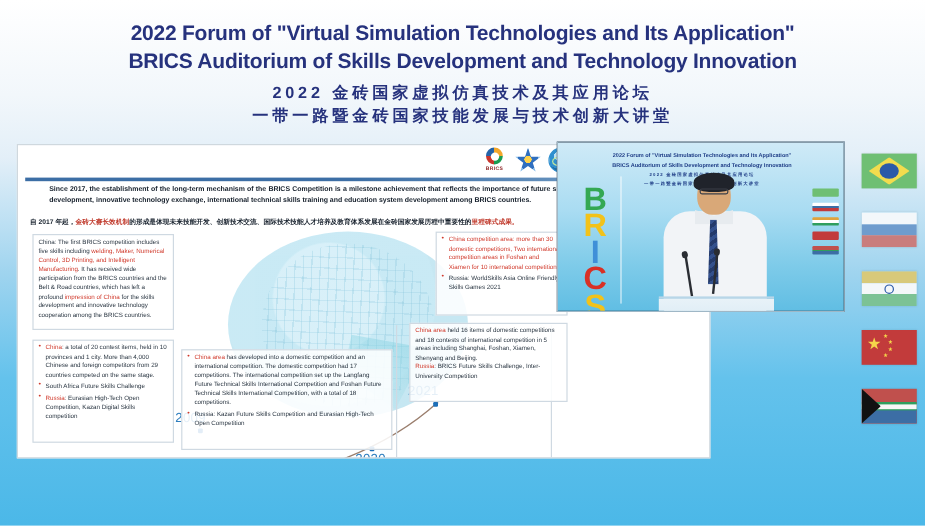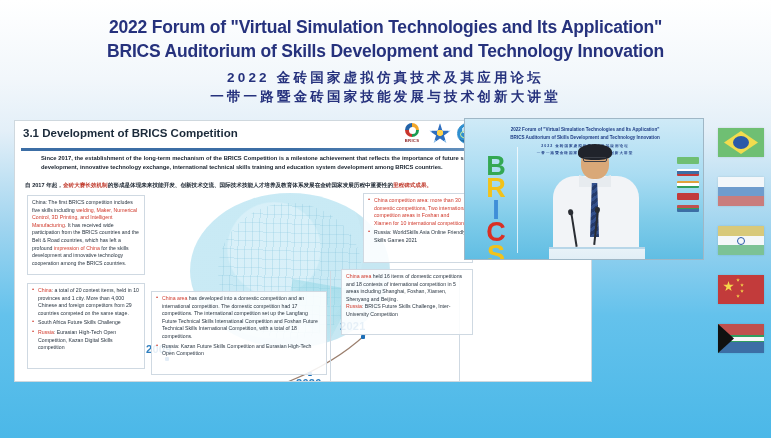--- a/index.html
+++ b/index.html
@@ -103,21 +103,21 @@
     content:""; position:absolute; left:96px; top:86px; width:70px; height:62px;
     background:linear-gradient(200deg, rgba(120,205,222,.55), rgba(180,230,240,.1));
     clip-path:polygon(10% 0%,100% 18%,62% 100%,0% 52%);
   }
 
   
   .timeline-arc{
     position:absolute; left:6px; top:150px; width:440px; height:120px;
   }
   .yr{
-    position:absolute; font-size:11px; color:#2e7ebe; font-weight:700;
+    position:absolute; font-size:11px; color:#2e7ebe; font-weight:400;
     letter-spacing:.3px;
   }
   .yr-2017{ left:131px; top:222px; }
   .yr-2020{ left:281px; top:256px; }
   .yr-2021{ left:325px; top:199px; }
   .dot{
     position:absolute; width:4px; height:4px; background:#1d6fb8; border-radius:1px;
   }
   .dot-2017{ left:150px; top:236px; }
   .dot-2020{ left:293px; top:251px; }
@@ -228,21 +228,20 @@
 
 <div class="stage-header">
   <div class="hdr-en1">2022 Forum of  "Virtual Simulation Technologies and Its Application"</div>
   <div class="hdr-en2">BRICS Auditorium of Skills Development and Technology Innovation</div>
   <div class="hdr-cn1">2022  金砖国家虚拟仿真技术及其应用论坛</div>
   <div class="hdr-cn2">一带一路暨金砖国家技能发展与技术创新大讲堂</div>
 </div>
 
 <div class="slide">
 
-  <div class="slide-title">3.1 Development of BRICS Competition</div>
   <div class="title-rule"></div>
 
   <div class="logos">
     <div class="logo logo-brics">
       <div class="ring"></div>
         <div class="lbl">BRICS</div>
     </div>
     <div class="logo">
         <div class="logo-star"></div>
       </div>

